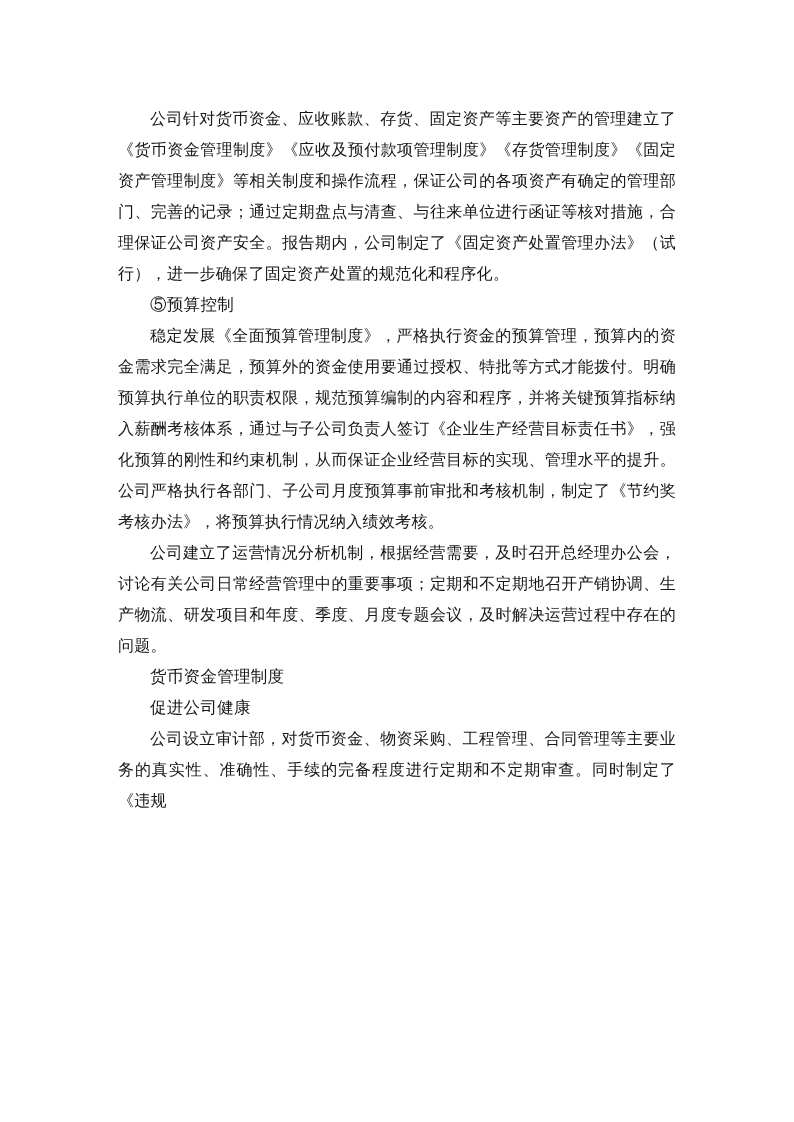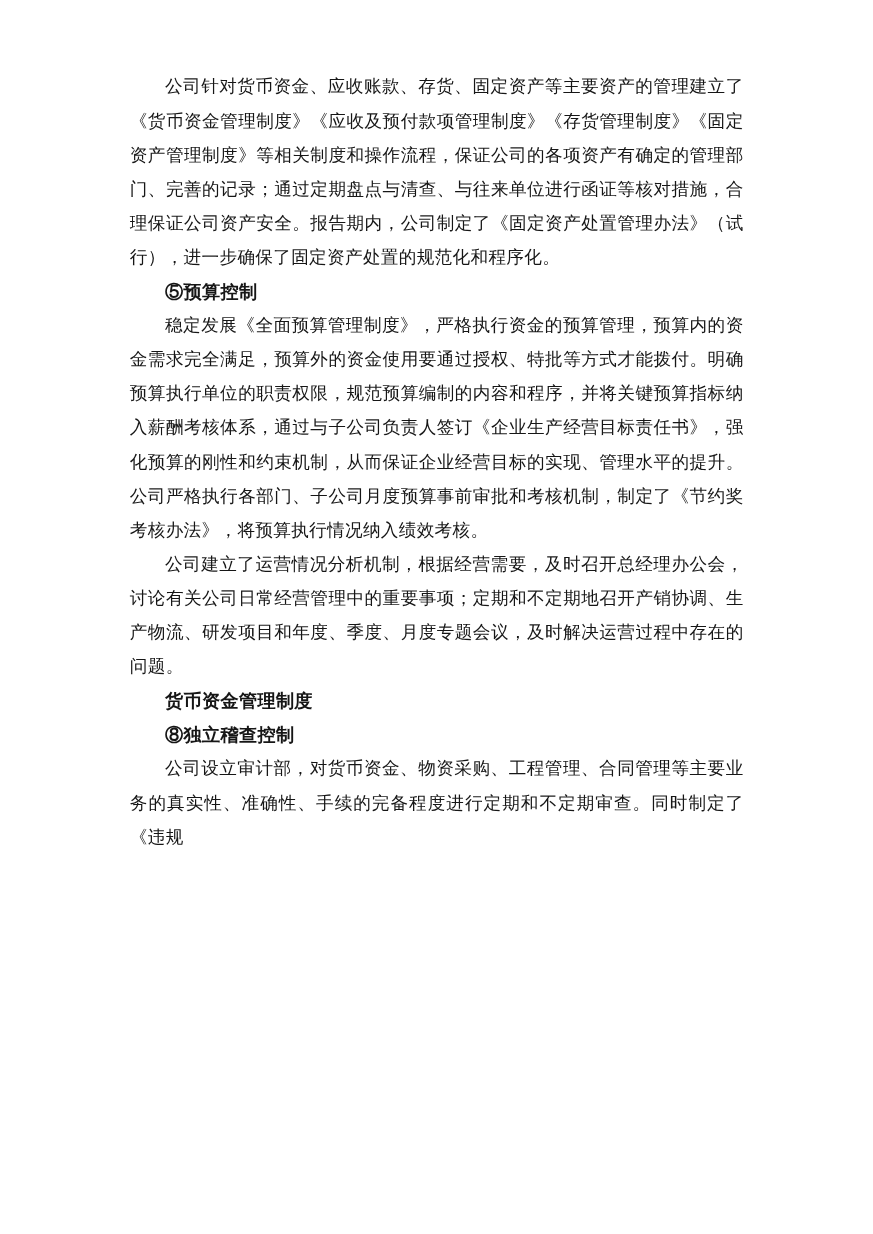--- a/index.html
+++ b/index.html
@@ -5,21 +5,21 @@
   html, body {
     margin: 0;
     padding: 0;
     background: #ffffff;
   }
   .page {
     position: relative;
     width: 794px;
     height: 1122px;
     box-sizing: border-box;
-    padding: 64px 118px 40px 118px;
+    padding: 103px 118px 40px 118px;
     background: #ffffff;
     color: #161616;
     font-family: "Liberation Serif", "DejaVu Serif", serif;
     overflow: hidden;
   }
   .doc-body {
     width: 558px;
   }
   .paragraph {
     margin: 0;
@@ -28,31 +28,31 @@
     text-align: justify;
     text-justify: inter-ideograph;
     text-indent: 32px;
     letter-spacing: 0.3px;
     word-break: break-all;
   }
   .heading {
     margin: 0;
     font-size: 16.5px;
     line-height: 31px;
-    font-weight: bold;
+    font-weight: normal;
     text-indent: 32px;
     letter-spacing: 0.3px;
   }
 </style>
 </head>
 <body>
 
 <div class="page" style="background: rgb(255, 255, 255); color: rgb(22, 22, 22);">
   <div class="doc-body" id="doc-body">
       <p class="paragraph">公司针对货币资金、应收账款、存货、固定资产等主要资产的管理建立了《货币资金管理制度》《应收及预付款项管理制度》《存货管理制度》《固定资产管理制度》等相关制度和操作流程，保证公司的各项资产有确定的管理部门、完善的记录；通过定期盘点与清查、与往来单位进行函证等核对措施，合理保证公司资产安全。报告期内，公司制定了《固定资产处置管理办法》（试行），进一步确保了固定资产处置的规范化和程序化。</p>
       <h3 class="heading">⑤预算控制</h3>
       <p class="paragraph">稳定发展《全面预算管理制度》，严格执行资金的预算管理，预算内的资金需求完全满足，预算外的资金使用要通过授权、特批等方式才能拨付。明确预算执行单位的职责权限，规范预算编制的内容和程序，并将关键预算指标纳入薪酬考核体系，通过与子公司负责人签订《企业生产经营目标责任书》，强化预算的刚性和约束机制，从而保证企业经营目标的实现、管理水平的提升。公司严格执行各部门、子公司月度预算事前审批和考核机制，制定了《节约奖考核办法》，将预算执行情况纳入绩效考核。</p>
       <p class="paragraph">公司建立了运营情况分析机制，根据经营需要，及时召开总经理办公会，讨论有关公司日常经营管理中的重要事项；定期和不定期地召开产销协调、生产物流、研发项目和年度、季度、月度专题会议，及时解决运营过程中存在的问题。</p>
       <h3 class="heading">货币资金管理制度</h3>
-      <h3 class="heading">⑧独立稽查控制</h3>
+      <h3 class="heading">促进公司健康</h3>
       <p class="paragraph">公司设立审计部，对货币资金、物资采购、工程管理、合同管理等主要业务的真实性、准确性、手续的完备程度进行定期和不定期审查。同时制定了《违规</p>
     </div>
 </div>
 
 </body></html>

